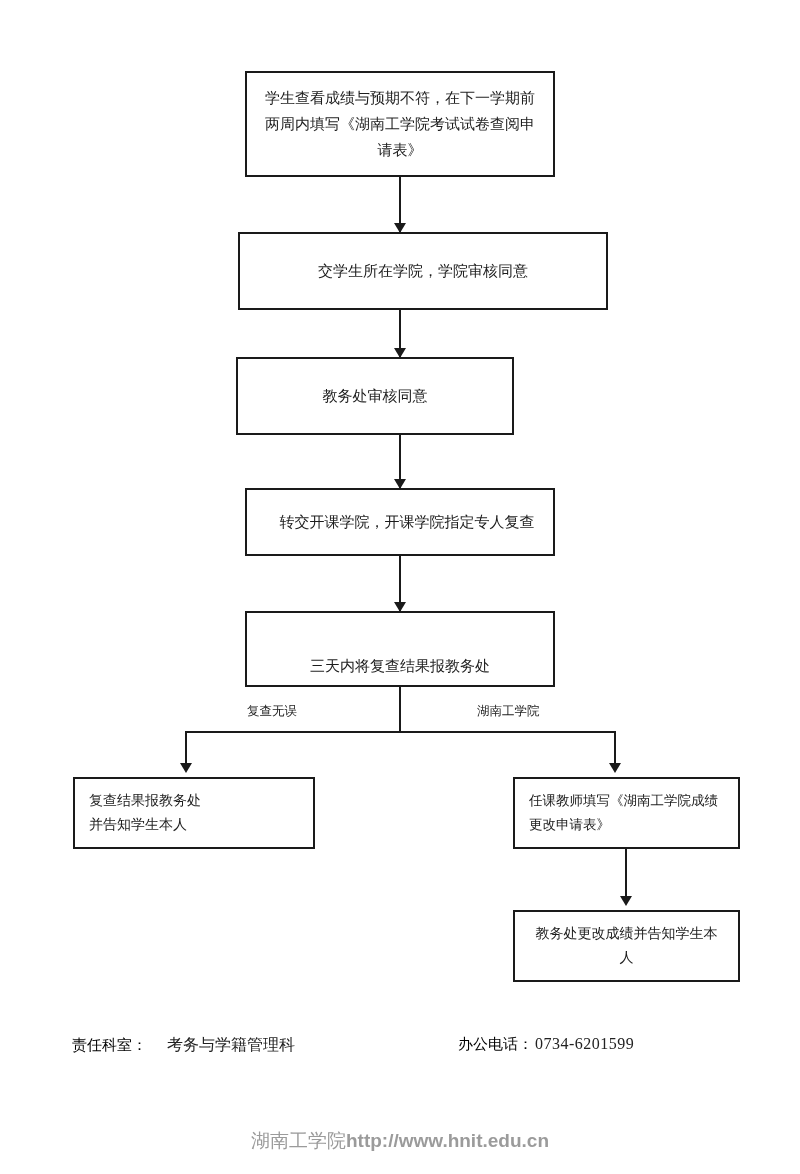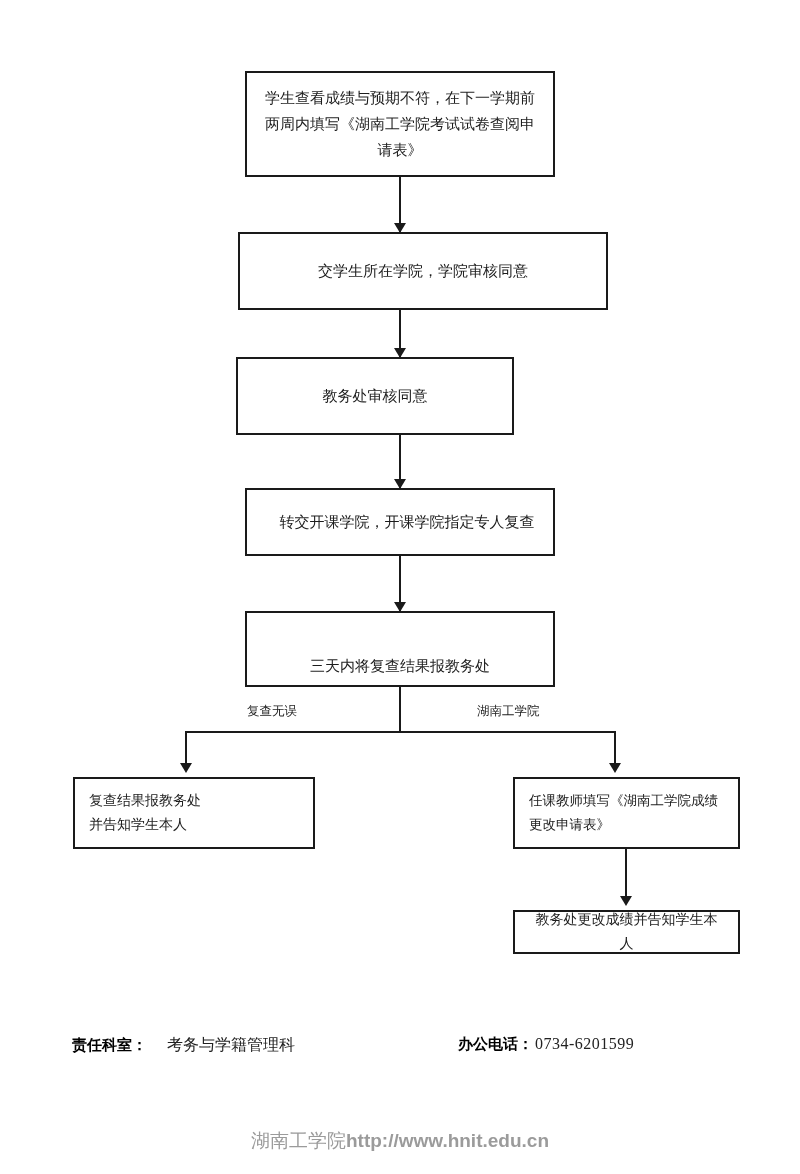--- a/index.html
+++ b/index.html
@@ -57,21 +57,21 @@
     text-align: left;
   }
 
   #box-apply   { left: 245px; top: 71px;  width: 310px; height: 106px; }
   #box-college { left: 238px; top: 232px; width: 370px; height: 78px;  }
   #box-academic{ left: 236px; top: 357px; width: 278px; height: 78px;  }
   #box-recheck { left: 245px; top: 488px; width: 310px; height: 68px; padding-left: 28px;  }
   #box-report  { left: 245px; top: 611px; width: 310px; height: 76px; align-items: flex-end;  }
   #box-noerror { left: 73px;  top: 777px; width: 242px; height: 72px;  }
   #box-teacher { left: 513px; top: 777px; width: 227px; height: 72px;  }
-  #box-update  { left: 513px; top: 910px; width: 227px; height: 44px;  }
+  #box-update  { left: 513px; top: 910px; width: 227px; height: 72px;  }
 
   #box-noerror { font-size: 14px; }
   #box-teacher { font-size: 13.5px; }
   #box-update  { font-size: 14px; }
 
   
   .conn-line {
     position: absolute;
     background: #1a1a1a;
   }
@@ -124,21 +124,21 @@
 
   
   .footer-row {
     position: absolute;
     top: 1035px;
     font-size: 14px;
     white-space: nowrap;
   }
   .footer-label {
     font-family: "Liberation Sans", "DejaVu Sans", sans-serif;
-    font-weight: bold;
+    font-weight: normal;
     font-size: 15px;
     color: #000000;
   }
   .footer-value {
     font-size: 16px;
     color: #222222;
   }
   #footer-dept  { left: 72px; }
   #footer-phone { left: 458px; }
   #footer-dept .footer-value  { margin-left: 20px; }

